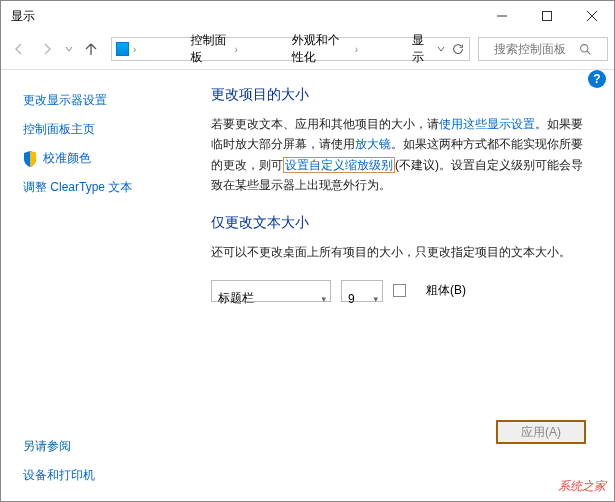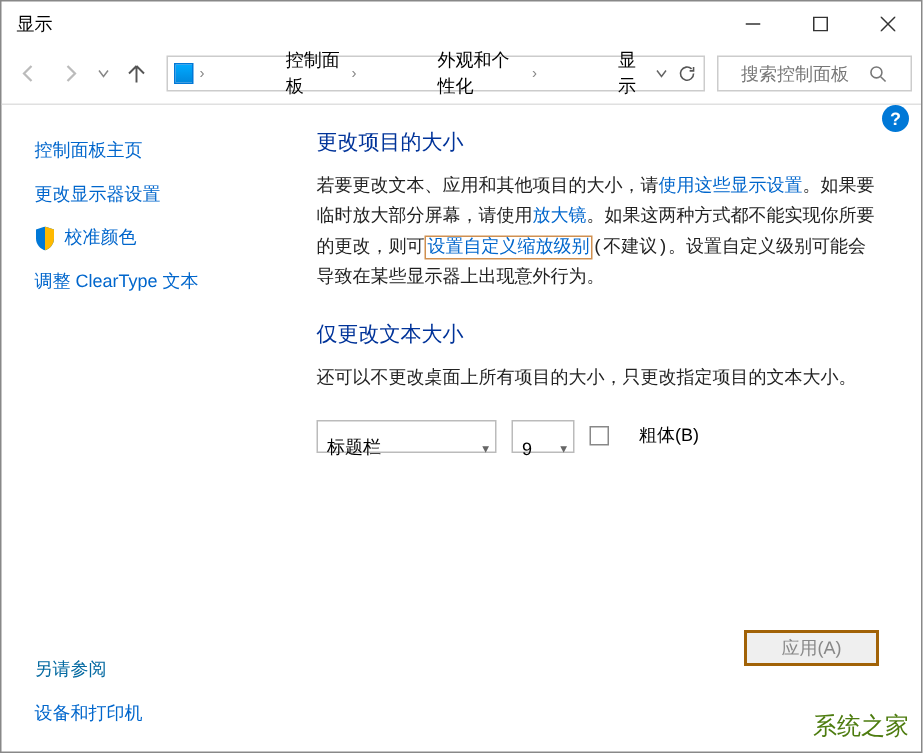--- a/index.html
+++ b/index.html
@@ -23,32 +23,32 @@
 .search-box span { flex: 1; }
 .divider { height: 1px; background: #e0e0e0; margin: 2px 0 0 0; }
 .body-area { display: flex; height: calc(100% - 68px); }
 .sidebar { width: 200px; padding: 16px 10px 10px 22px; }
 .sidebar-link { color: #0066cc; padding: 6px 0; display: flex; align-items: center; gap: 6px; cursor: pointer; }
 .shield-icon { width: 14px; height: 16px; }
 .see-also-label { color: #0369a1; margin-top: 230px; padding: 6px 0; }
 .main { flex: 1; padding: 16px 28px 10px 10px; position: relative; }
 .help-icon { position: absolute; top: 0; right: 8px; width: 18px; height: 18px; border-radius: 50%; background: #0078d7; color: #fff; display: flex; align-items: center; justify-content: center; font-size: 12px; font-weight: bold; }
 .heading { color: #003399; font-size: 14px; font-weight: normal; margin-bottom: 10px; }
-.para { line-height: 1.7; color: #222; margin-bottom: 18px; font-family: Liberation Mono, monospace; }
+.para { line-height: 1.7; color: #222; margin-bottom: 18px; }
 .link { color: #0066cc; cursor: pointer; }
 .link-hl { color: #0066cc; border: 1px solid #d09050; padding: 0 1px; cursor: pointer; }
 .row-controls { display: flex; align-items: center; gap: 10px; margin-top: 8px; }
 .select { border: 1px solid #bbb; height: 22px; display: flex; align-items: center; justify-content: space-between; padding: 16px 4px 0 6px; background: #fff; }
 .select.wide { width: 120px; }
 .select.narrow { width: 42px; }
 .select .chev { color: #666; font-size: 9px; }
 .checkbox-wrap { display: flex; align-items: center; gap: 20px; }
 .checkbox { width: 13px; height: 13px; border: 1px solid #888; background: #fff; }
 .apply-btn { position: absolute; right: 28px; top: 350px; width: 90px; height: 24px; border: 2px solid #a16207; background: #efefef; color: #888; display: flex; align-items: center; justify-content: center; }
-.watermark { position: absolute; right: 8px; bottom: 6px; color: #4d7c0f; font-size: 16px; pointer-events: none; }
+.watermark { position: absolute; right: 8px; bottom: 6px; color: #ef4444; font-size: 12px; font-style: italic; pointer-events: none; }
 </style>
 </head>
 <body>
 
 <div class="titlebar">
   <span class="titlebar-title">显示</span>
   <div class="titlebar-buttons">
     <div class="titlebar-btn">
         <svg viewBox="0 0 10 10">
           <line x1="0" y1="5" x2="10" y2="5" stroke="#333" stroke-width="1"></line>
@@ -114,24 +114,24 @@
         <line x1="10" y1="10" x2="14" y2="14" stroke="#777" stroke-width="1.3"></line>
       </svg>
   </div>
 </div>
 
 <div class="divider"></div>
 
 <div class="body-area">
   <div class="sidebar">
     <div class="sidebar-link">
-        <span>控制面板主页</span>
+        <span>更改显示器设置</span>
       </div>
     <div class="sidebar-link">
-        <span>更改显示器设置</span>
+        <span>控制面板主页</span>
       </div>
     <div class="sidebar-link">
       <svg class="shield-icon" viewBox="0 0 14 16">
           <path d="M7 0 L13 2 V8 C13 12 10 15 7 16 C4 15 1 12 1 8 V2 Z" fill="#0078d7"></path>
           <path d="M7 0 L13 2 V8 C13 12 10 15 7 16 V0 Z" fill="#ffb900"></path>
         </svg>
       <span>校准颜色</span>
     </div>
     <div class="sidebar-link">
         <span>调整 ClearType 文本</span>

